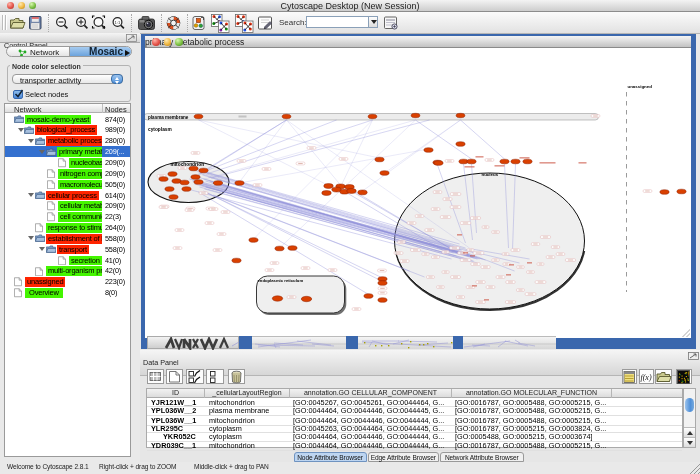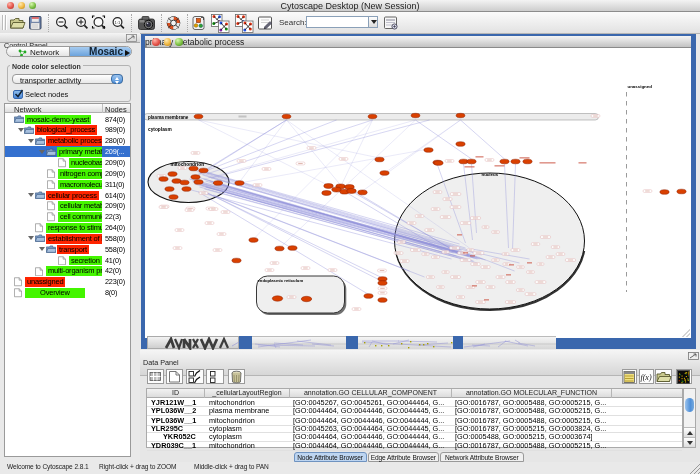--- a/index.html
+++ b/index.html
@@ -184,21 +184,21 @@
       <path d="M0.5,0.5 L5.8,0.5 L8.5,3.2 L8.5,9.5 L0.5,9.5 Z" fill="#fff" stroke="#8a8a8a" stroke-width="0.8"></path>
       <path d="M5.8,0.5 L5.8,3.2 L8.5,3.2" fill="none" stroke="#8a8a8a" stroke-width="0.8"></path>
     </svg>
 <div class="abs" style="left:53px;top:64.8px;max-width:44px;overflow:hidden;white-space:nowrap;font-size:7.5px;letter-spacing:-0.2px;line-height:9.8px;color:#000;background:#44f500;padding:0 2px">nitrogen compound m</div>
 <div class="abs" style="left:100px;top:64.8px;font-size:7.3px;letter-spacing:-0.2px;line-height:9.8px;color:#000">209(0)</div>
 <svg class="abs" style="left:42px;top:75.7px" width="8" height="9.5" viewBox="0 0 9 10">
       <path d="M0.5,0.5 L5.8,0.5 L8.5,3.2 L8.5,9.5 L0.5,9.5 Z" fill="#fff" stroke="#8a8a8a" stroke-width="0.8"></path>
       <path d="M5.8,0.5 L5.8,3.2 L8.5,3.2" fill="none" stroke="#8a8a8a" stroke-width="0.8"></path>
     </svg>
 <div class="abs" style="left:53px;top:75.6px;max-width:44px;overflow:hidden;white-space:nowrap;font-size:7.5px;letter-spacing:-0.2px;line-height:9.8px;color:#000;background:#44f500;padding:0 2px">macromolecule metab</div>
-<div class="abs" style="left:100px;top:75.6px;font-size:7.3px;letter-spacing:-0.2px;line-height:9.8px;color:#000">311(0)</div>
+<div class="abs" style="left:100px;top:75.6px;font-size:7.3px;letter-spacing:-0.2px;line-height:9.8px;color:#000">505(0)</div>
 <div class="abs" style="left:23px;top:89.0px;width:0;height:0;border-left:3px solid transparent;border-right:3px solid transparent;border-top:4px solid #666"></div>
 <svg class="abs" style="left:30px;top:87.0px" width="10" height="8" viewBox="0 0 12 9">
       <path d="M0.5,8.5 L0.5,2 L4,2 L5,0.8 L8,0.8 L8,2.4 L11.5,2.4 L11.5,8.5 Z" fill="#7d9cc4" stroke="#3e5e88" stroke-width="0.8"></path>
       <path d="M0.5,8.5 L2.2,3.8 L12,3.8 L11.5,8.5 Z" fill="#a7c0de" stroke="#3e5e88" stroke-width="0.8"></path>
     </svg>
 <div class="abs" style="left:41px;top:86.5px;max-width:56px;overflow:hidden;white-space:nowrap;font-size:7.5px;letter-spacing:-0.2px;line-height:9.8px;color:#000;background:#ff2400;padding:0 2px">cellular process</div>
 <div class="abs" style="left:100px;top:86.5px;font-size:7.3px;letter-spacing:-0.2px;line-height:9.8px;color:#000">614(0)</div>
 <svg class="abs" style="left:42px;top:97.4px" width="8" height="9.5" viewBox="0 0 9 10">
       <path d="M0.5,0.5 L5.8,0.5 L8.5,3.2 L8.5,9.5 L0.5,9.5 Z" fill="#fff" stroke="#8a8a8a" stroke-width="0.8"></path>
       <path d="M5.8,0.5 L5.8,3.2 L8.5,3.2" fill="none" stroke="#8a8a8a" stroke-width="0.8"></path>
@@ -246,21 +246,21 @@
 <svg class="abs" style="left:9px;top:173.3px" width="8" height="9.5" viewBox="0 0 9 10">
       <path d="M0.5,0.5 L5.8,0.5 L8.5,3.2 L8.5,9.5 L0.5,9.5 Z" fill="#fff" stroke="#8a8a8a" stroke-width="0.8"></path>
       <path d="M5.8,0.5 L5.8,3.2 L8.5,3.2" fill="none" stroke="#8a8a8a" stroke-width="0.8"></path>
     </svg>
 <div class="abs" style="left:20px;top:173.2px;max-width:77px;overflow:hidden;white-space:nowrap;font-size:7.5px;letter-spacing:-0.2px;line-height:9.8px;color:#000;background:#ff2400;padding:0 2px">unassigned</div>
 <div class="abs" style="left:100px;top:173.2px;font-size:7.3px;letter-spacing:-0.2px;line-height:9.8px;color:#000">223(0)</div>
 <svg class="abs" style="left:9px;top:184.2px" width="8" height="9.5" viewBox="0 0 9 10">
       <path d="M0.5,0.5 L5.8,0.5 L8.5,3.2 L8.5,9.5 L0.5,9.5 Z" fill="#fff" stroke="#8a8a8a" stroke-width="0.8"></path>
       <path d="M5.8,0.5 L5.8,3.2 L8.5,3.2" fill="none" stroke="#8a8a8a" stroke-width="0.8"></path>
     </svg>
-<div class="abs" style="left:20px;top:184.1px;max-width:77px;overflow:hidden;white-space:nowrap;font-size:7.5px;letter-spacing:-0.2px;line-height:9.8px;color:#000;background:#44f500;padding:0 15px">Overview</div>
+<div class="abs" style="left:20px;top:184.1px;max-width:77px;overflow:hidden;white-space:nowrap;font-size:7.5px;letter-spacing:-0.2px;line-height:9.8px;color:#000;background:#44f500;padding:0 4px">Overview</div>
 <div class="abs" style="left:100px;top:184.1px;font-size:7.3px;letter-spacing:-0.2px;line-height:9.8px;color:#000">8(0)</div>
 </div>
 <div class="abs" style="left:141px;top:33.5px;width:555px;height:315px;background:#fff;border-style:solid;border-color:#3a67ad;border-width:2px 5px 11px 4.5px">
 <div style="height:12.5px;background:linear-gradient(#f5f5f5,#c2c2c2);border-bottom:1px solid #8a8a8a;position:relative">
 <div class="abs tl" style="left:7px;top:2.7px;width:7.5px;height:7.5px;background:radial-gradient(circle at 35% 30%,#ffb3a8,#e4544a 55%,#a92b1f)"></div>
 <div class="abs tl" style="left:18.5px;top:2.7px;width:7.5px;height:7.5px;background:radial-gradient(circle at 35% 30%,#ffe9b0,#f0b73f 55%,#b47a14)"></div>
 <div class="abs tl" style="left:30px;top:2.7px;width:7.5px;height:7.5px;background:radial-gradient(circle at 35% 30%,#d8f7b0,#7cc043 55%,#3f7d18)"></div>
 <div style="font-size:8.5px;color:#222;line-height:12px">primary metabolic process</div>
 </div>
 <svg style="position:absolute;left:0;top:12.5px" width="545" height="290" viewBox="0 0 545 290">

